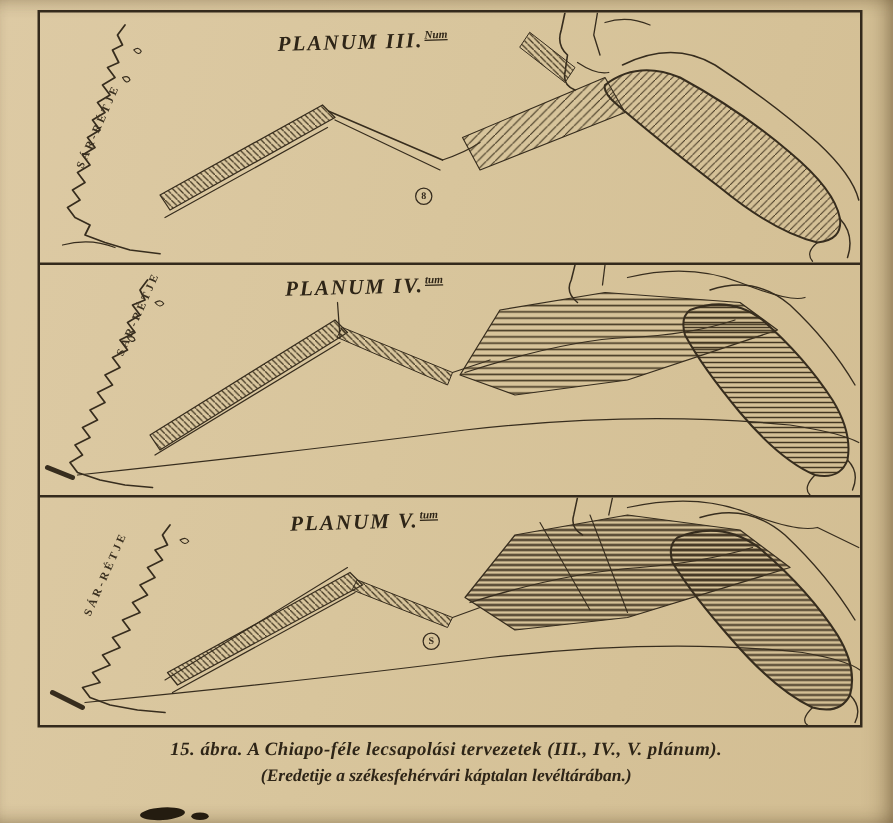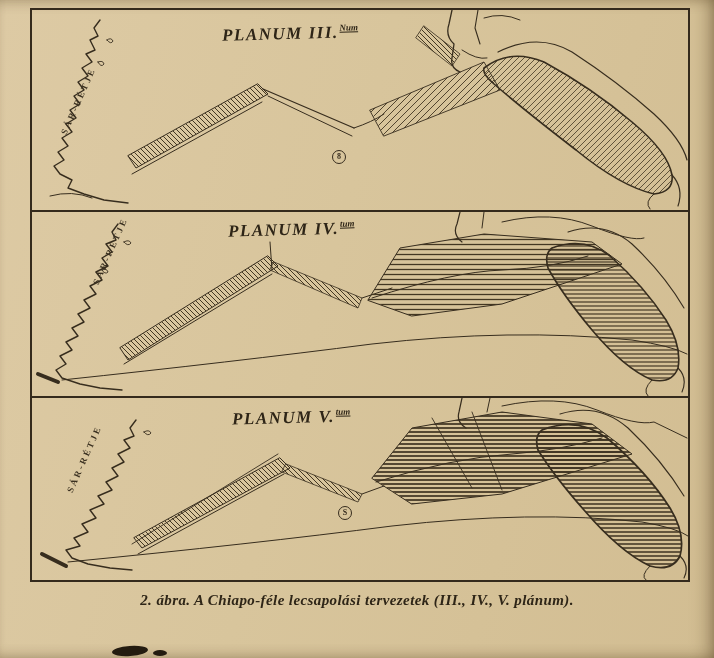--- a/index.html
+++ b/index.html
@@ -200,18 +200,19 @@
           </g>
         </g>
       </svg>
       <div class="map-title" style="left:200px;top:10px"><span>PLANUM V.</span><sup>tum</sup></div>
       <div class="sar-label" style="left:16px;top:56px">SÁR-RÉTJE</div>
       <div class="mark" style="left:306px;top:108px">S</div>
     </div>
 
   </div>
 
-  <div class="caption caption-1">2. ábra. A Chiapo-féle lecsapolási tervezetek (III., IV., V. plánum).</div>
+  <div class="caption caption-1">15. ábra. A Chiapo-féle lecsapolási tervezetek (III., IV., V. plánum).</div>
+  <div class="caption caption-2">(Eredetije a székesfehérvári káptalan levéltárában.)</div>
 
   <div class="blob blob-1"></div>
   <div class="blob blob-2"></div>
 
 </div>
 
 </body></html>

